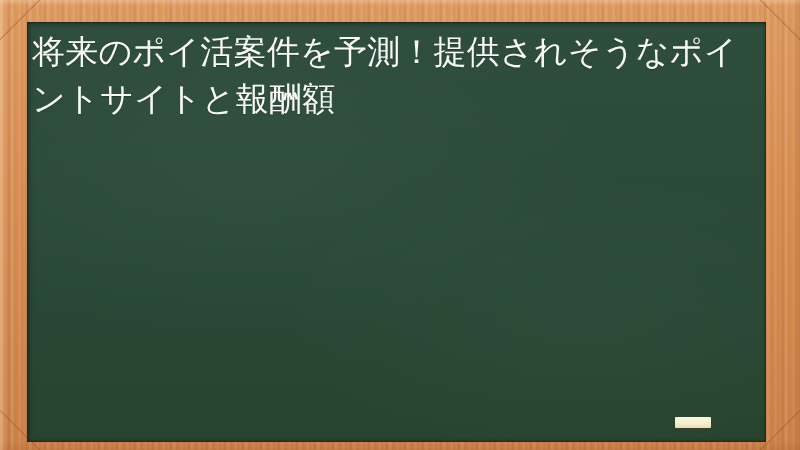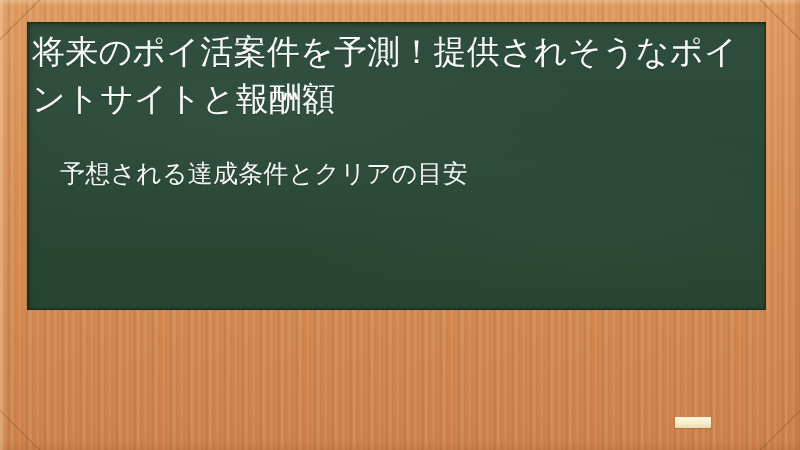--- a/index.html
+++ b/index.html
@@ -56,21 +56,21 @@
       linear-gradient(270deg, rgba(160,85,35,0.22) 0px, rgba(160,85,35,0.0) 8px),
       linear-gradient(180deg, rgba(255,240,210,0.30) 0px, rgba(255,240,210,0.0) 6px),
       linear-gradient(0deg, rgba(160,85,35,0.18) 0px, rgba(160,85,35,0.0) 10px);
     pointer-events:none;
   }
 
   
   .board {
     position:absolute;
     left:27px; top:22px;
-    width:739px; height:288px;
+    width:739px; height:420px;
     background:#2b4a39;
     background-image:
       radial-gradient(ellipse 70% 60% at 30% 35%, rgba(255,255,255,0.030), rgba(255,255,255,0) 70%),
       radial-gradient(ellipse 60% 50% at 75% 70%, rgba(255,255,255,0.022), rgba(255,255,255,0) 72%),
       linear-gradient(180deg, #2e4d3c 0%, #2a4837 55%, #27442f 100%);
     box-shadow:
       inset 2px 2px 4px rgba(0,0,0,0.38),
       inset -1px -1px 3px rgba(0,0,0,0.25);
     overflow:hidden;
   }
@@ -138,20 +138,19 @@
     <div class="miter br"></div>
   </div>
 
   <div class="board">
     <div class="board-inner-edge"></div>
 
     <div class="board-text">
       <div class="title">将来のポイ活案件を予測！提供されそうなポイントサイトと報酬額</div>
 
       <ul class="body-list">
-        <li class="body-item">予想される達成条件とクリアの目安</li>
       </ul>
     </div>
   </div>
 
   <div class="chalk"></div>
 
 </div>
 
 </body></html>

